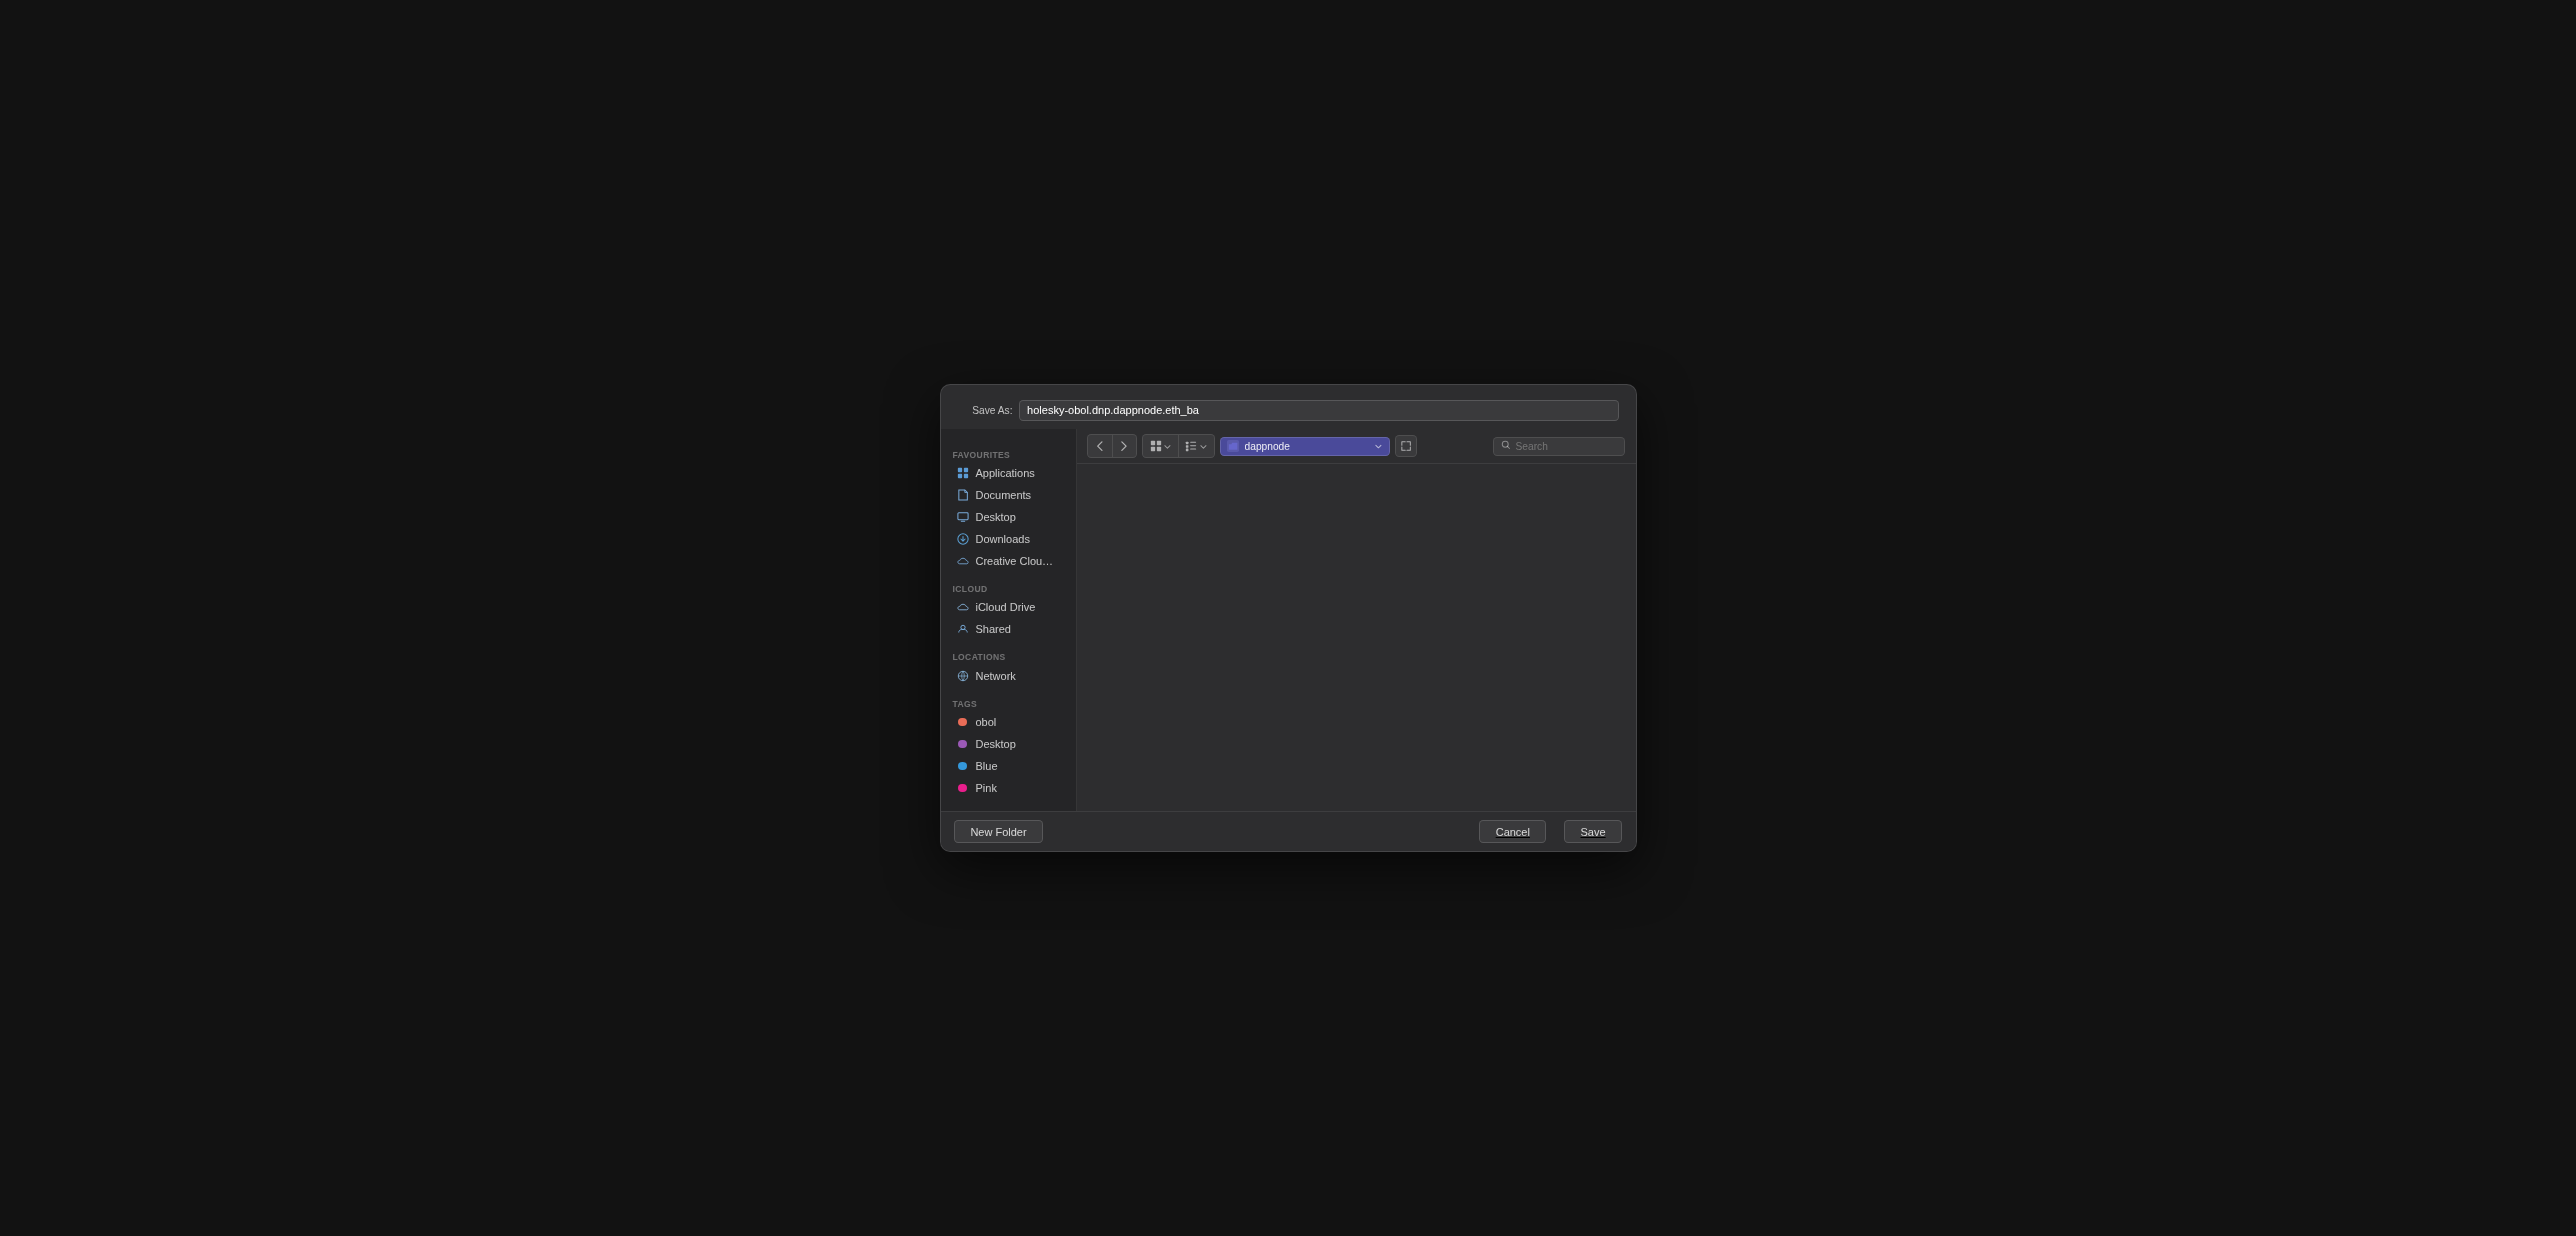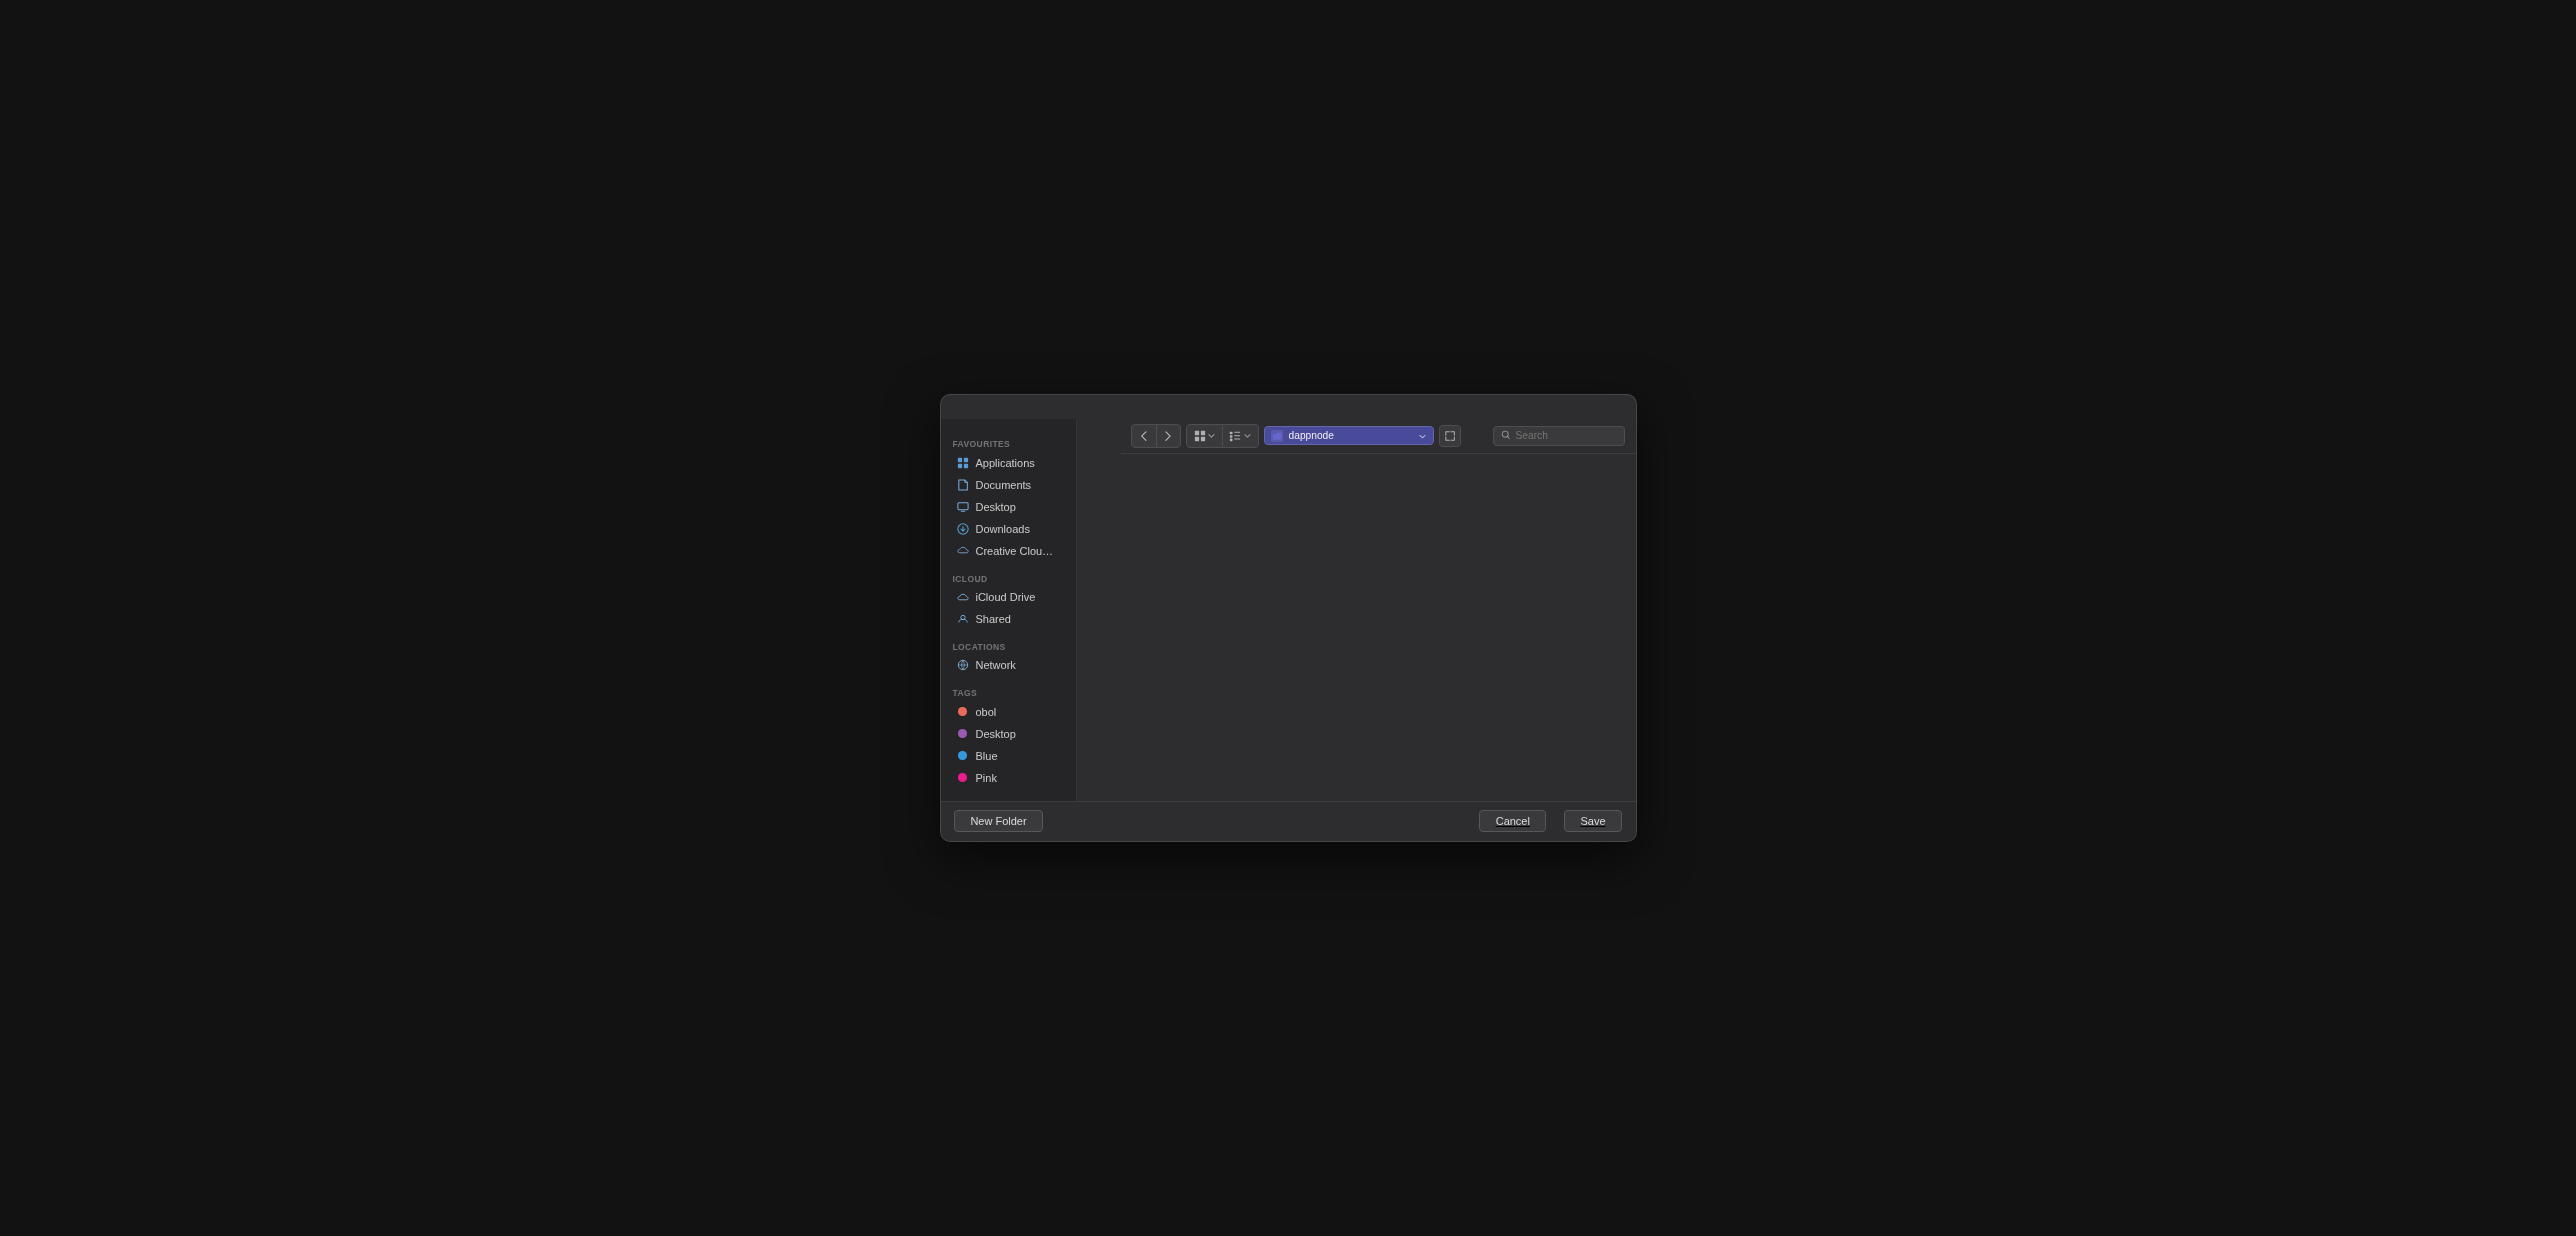--- a/index.html
+++ b/index.html
@@ -38,21 +38,20 @@
       flex-direction: column;
       overflow: hidden;
       border: 0.8px solid rgba(255,255,255,0.12);
     }
 
     .dialog-header {
       display: flex;
       flex-direction: row;
       flex: 1;
       min-height: 0;
-      gap: 44px;
     }
 
     
     .sidebar {
       width: 136px;
       background: #252527;
       padding: 12px 0;
       display: flex;
       flex-direction: column;
       border-right: 0.8px solid rgba(255,255,255,0.08);
@@ -376,20 +375,24 @@
       border-radius: 1.7px;
     }
   </style>
 </head>
 <body>
 
 <div class="dialog-overlay">
   <div class="dialog">
 
     <div class="form-area">
+      <div class="form-row">
+        <span class="form-label">Save As:</span>
+        <input class="form-input" type="text" value="holesky-obol.dnp.dappnode.eth_ba" style="">
+      </div>
     </div>
 
     <div class="dialog-header">
 
       <div class="sidebar">
 
         <span class="sidebar-section-label">Favourites</span>
 
         <div class="sidebar-item">
           <span class="item-icon icon-applications">

